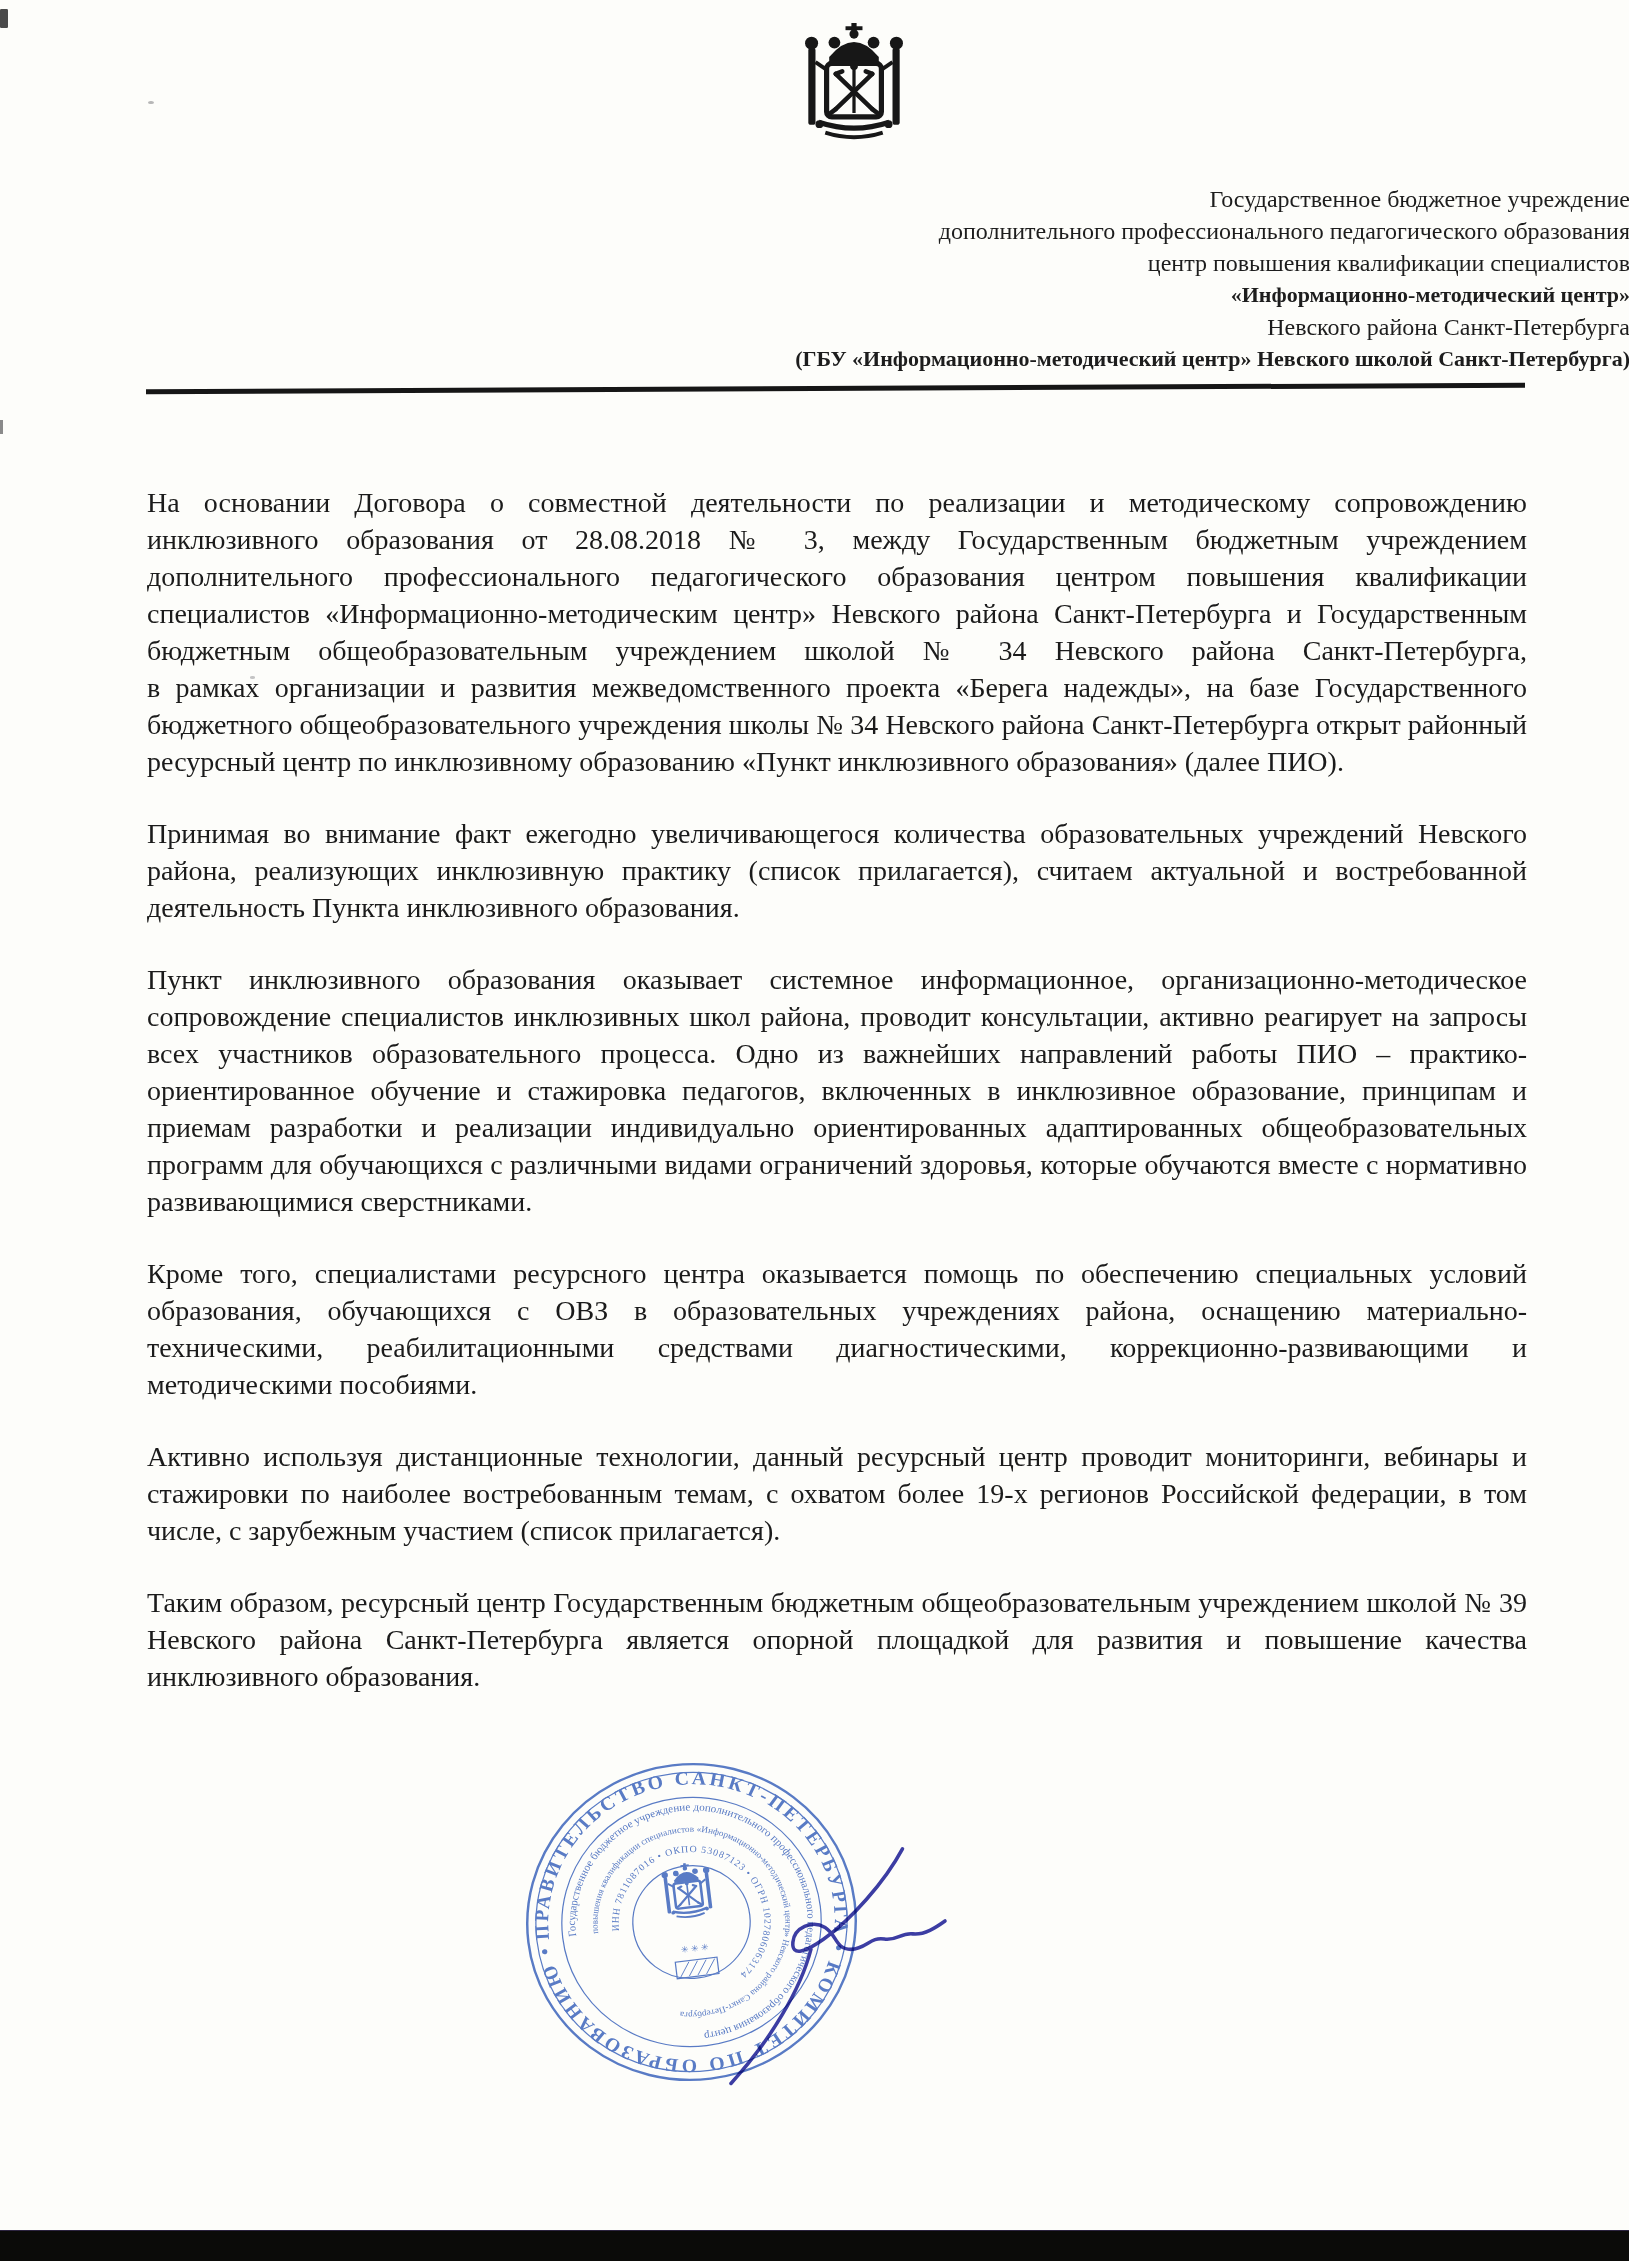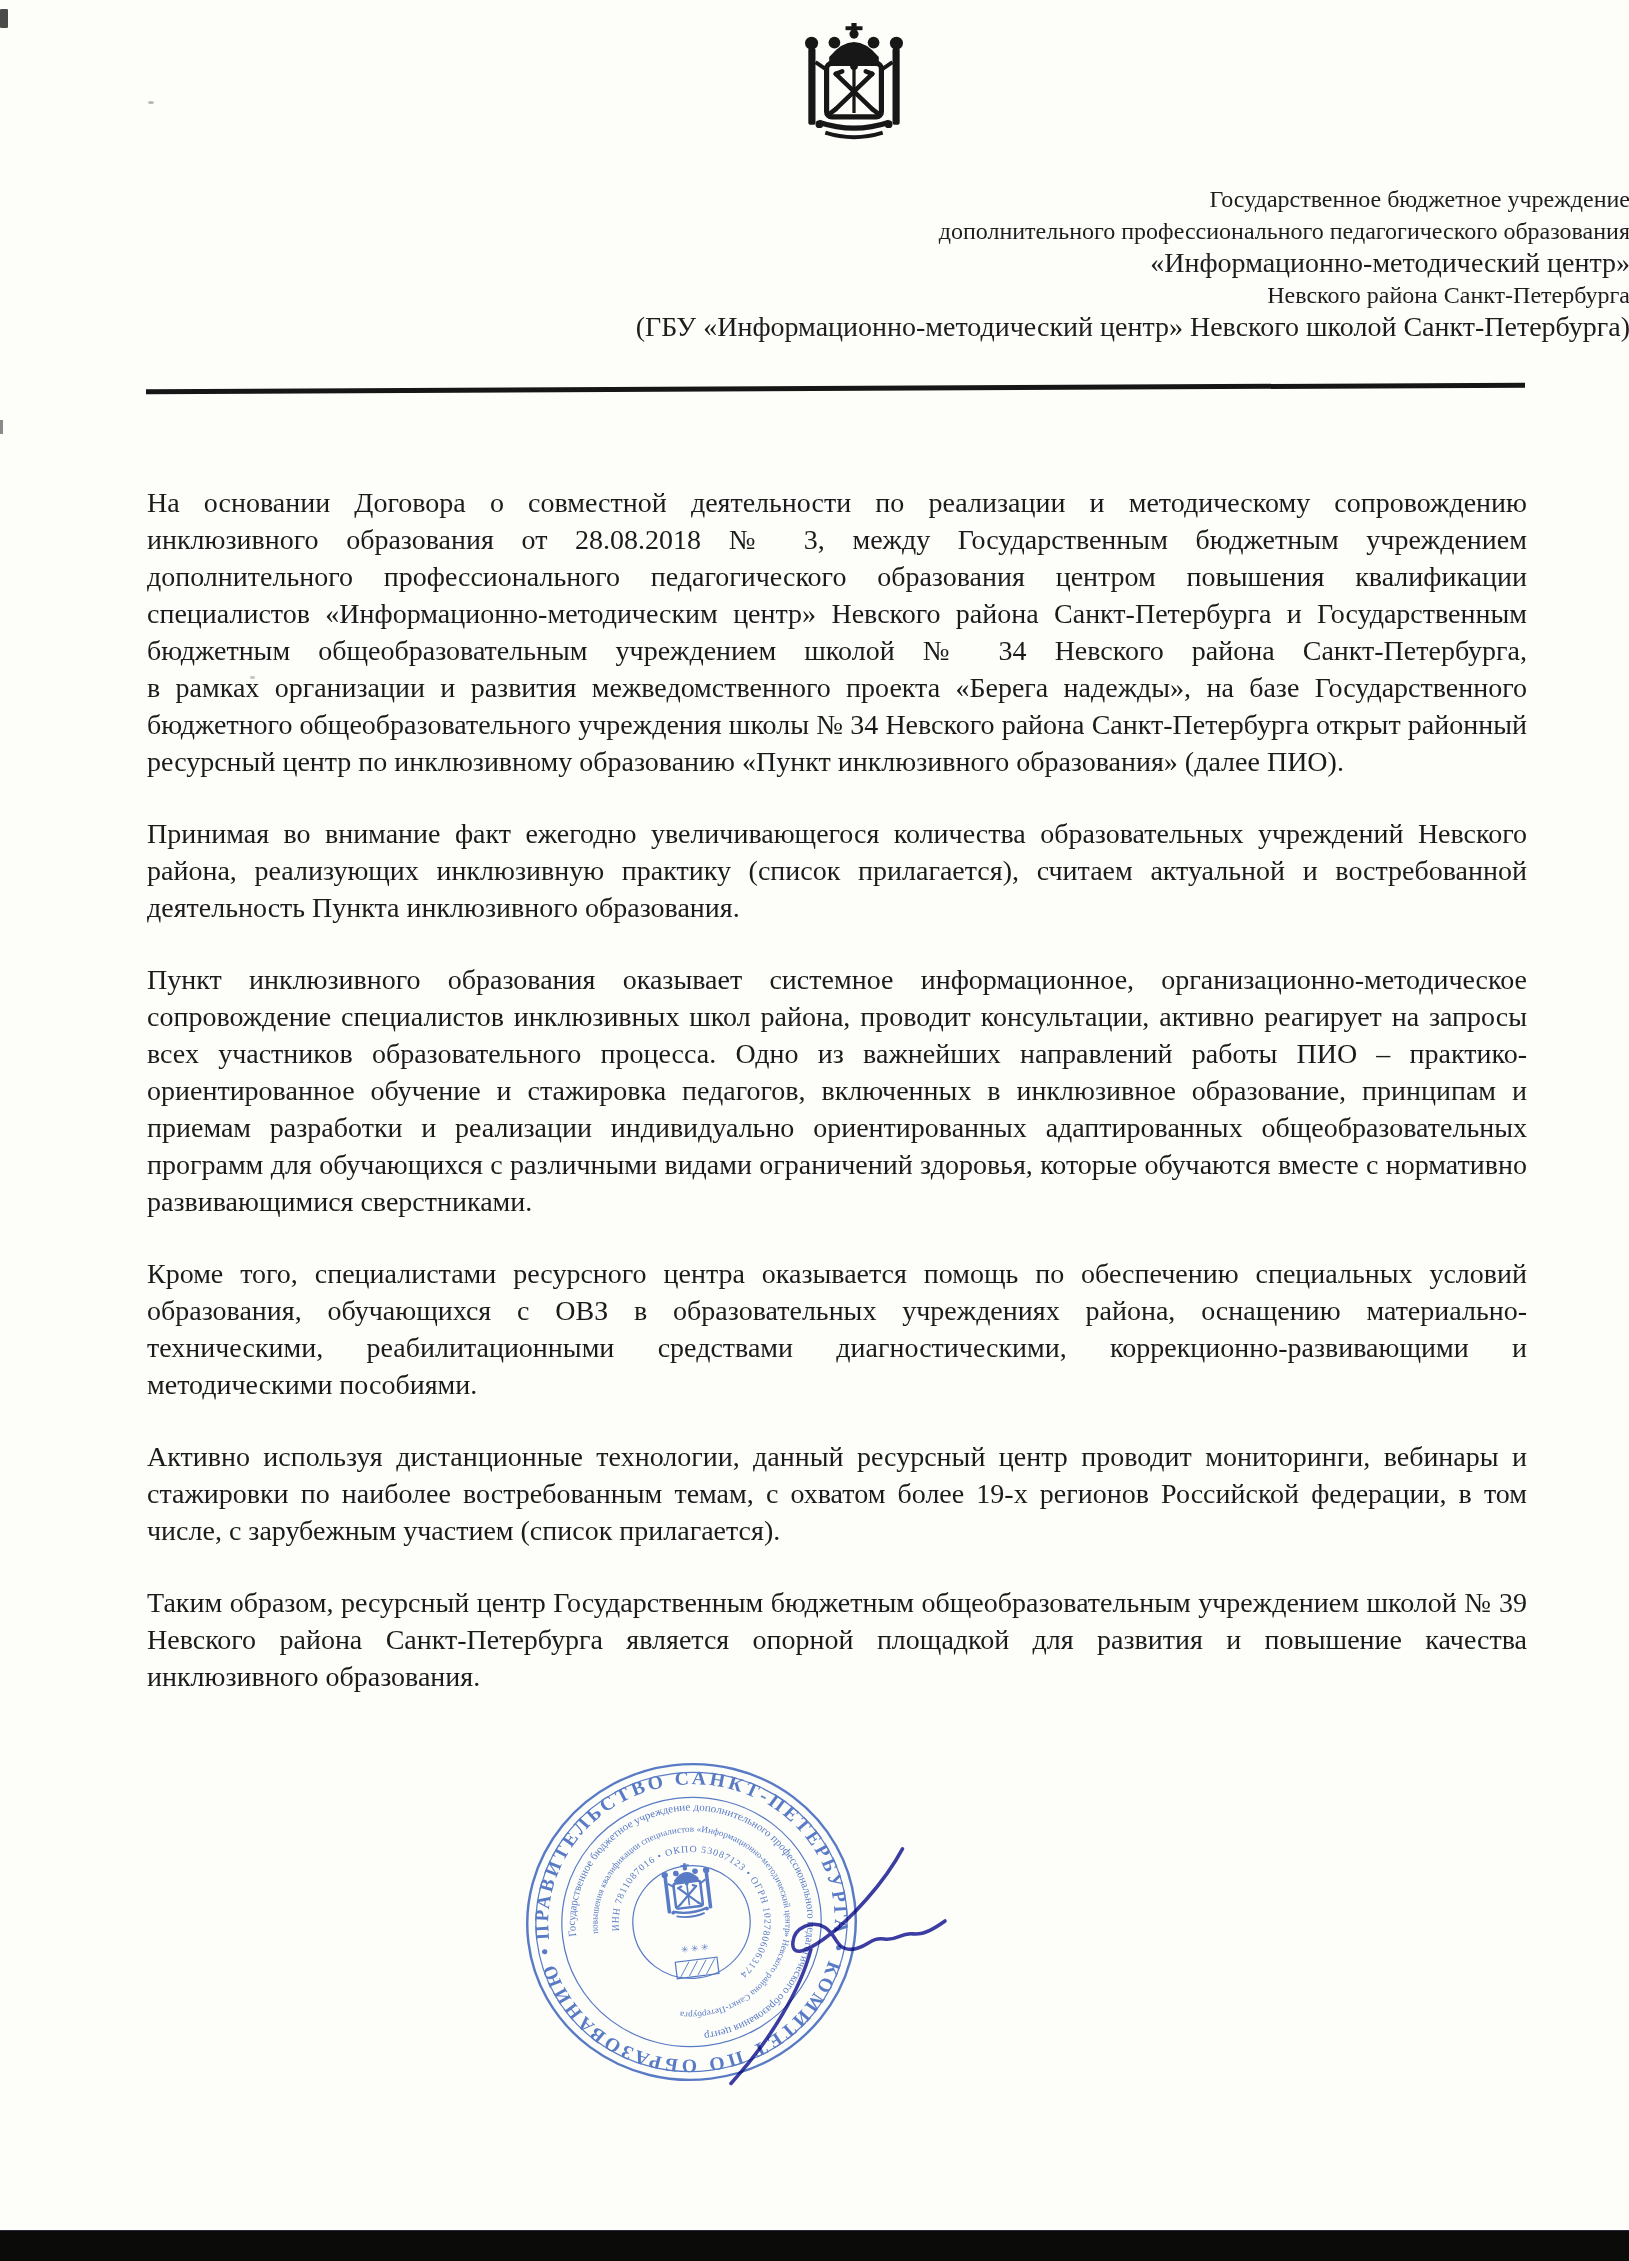--- a/index.html
+++ b/index.html
@@ -1,21 +1,21 @@
 <!DOCTYPE html>
 <html style="font-size:10.3px"><head>
 <meta charset="utf-8">
 <style>
   html,body{margin:0;padding:0;background:#888;}
   .page{position:relative;width:1630px;height:2261px;background:#fdfdfa;overflow:hidden;
         font-family:"Liberation Serif","DejaVu Serif",serif;color:#1b1b1b;}
   .emblem{position:absolute;left:783px;top:23px;width:142px;height:124px;color:#171717;}
   .header{position:absolute;left:0;top:183px;width:1630px;text-align:right;
           font-size:24px;line-height:32px;color:#1d1d1d;}
-  .header .h-bold{font-weight:normal;font-size:28px;}
+  .header .h-bold{font-weight:bold;font-size:22px;}
   .rule{position:absolute;left:146px;top:386px;width:1379px;height:4.5px;background:#161616;
         transform:rotate(-0.28deg);}
   .bodytxt{position:absolute;left:147px;top:484px;width:1380px;
            font-size:28px;line-height:37px;text-align:justify;text-justify:inter-word;}
   .bodytxt p{margin:0 0 35px 0;}
   .bodytxt p.p-forcejust{margin-bottom:0;text-align-last:justify;}
   .sigrow{position:absolute;left:0;top:1869px;width:1630px;height:39px;font-size:28px;}
   .sig-title{position:absolute;left:205px;top:0;}
   .sig-name{position:absolute;left:1150px;top:0;}
   .stamp{position:absolute;left:515px;top:1749px;width:353px;height:346px;color:#4d72c5;
@@ -76,20 +76,21 @@
   <div class="artifact a-speck1"></div>
   <div class="artifact a-speck2"></div>
 
   <svg class="emblem" viewBox="0 0 200 190">
     <use href="#emblem-sym"></use>
   </svg>
 
   <div class="header">
     <div>Государственное бюджетное учреждение</div>
     <div>дополнительного профессионального педагогического образования</div>
+    <div>центр повышения квалификации специалистов</div>
     <div class="h-bold">«Информационно-методический центр»</div>
     <div>Невского района Санкт-Петербурга</div>
     <div class="h-bold">(ГБУ «Информационно-методический центр» Невского школой Санкт-Петербурга)</div>
   </div>
 
   <div class="rule"></div>
 
   <div class="bodytxt">
     <p class="p-forcejust">На основании Договора о совместной деятельности по реализации и методическому сопровождению инклюзивного образования от 28.08.2018 № 3, между Государственным бюджетным учреждением дополнительного профессионального педагогического образования центром повышения квалификации специалистов «Информационно-методическим центр» Невского района Санкт-Петербурга и Государственным бюджетным общеобразовательным учреждением школой № 34 Невского района Санкт-Петербурга,</p>
     <p>в рамках организации и развития межведомственного проекта «Берега надежды», на базе Государственного бюджетного общеобразовательного учреждения школы № 34 Невского района Санкт-Петербурга открыт районный ресурсный центр по инклюзивному образованию «Пункт инклюзивного образования» (далее ПИО).</p>

